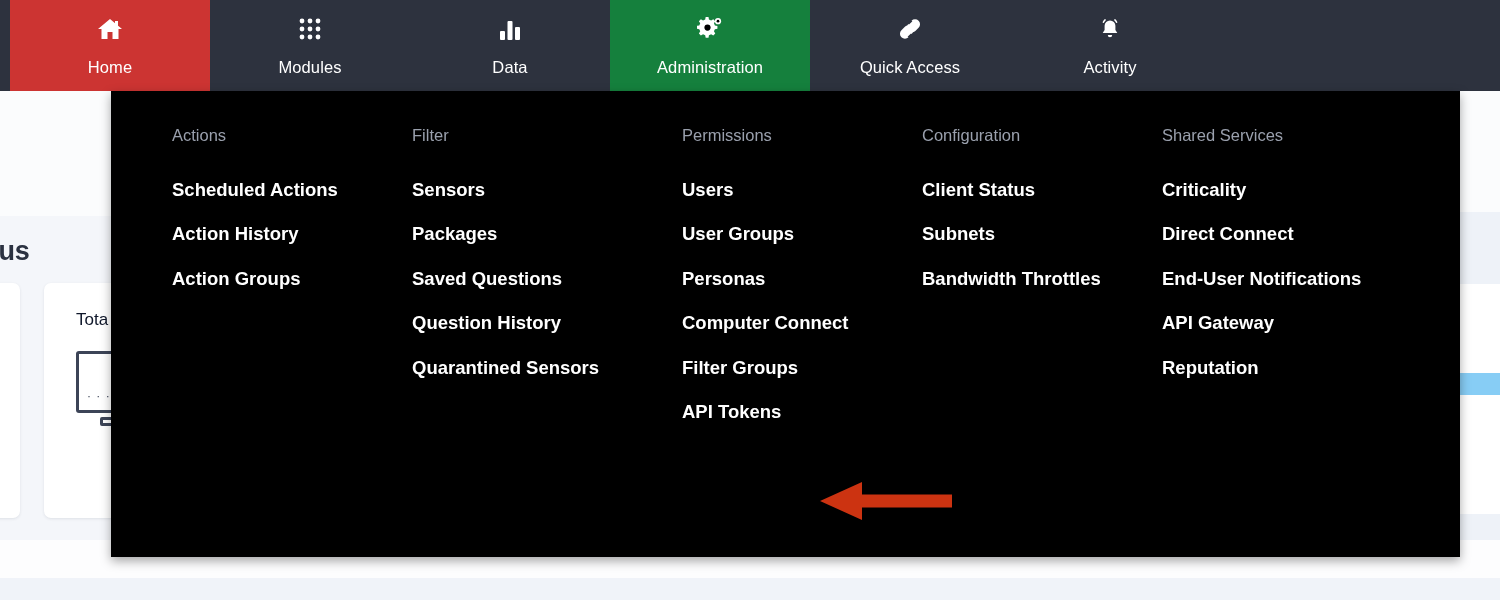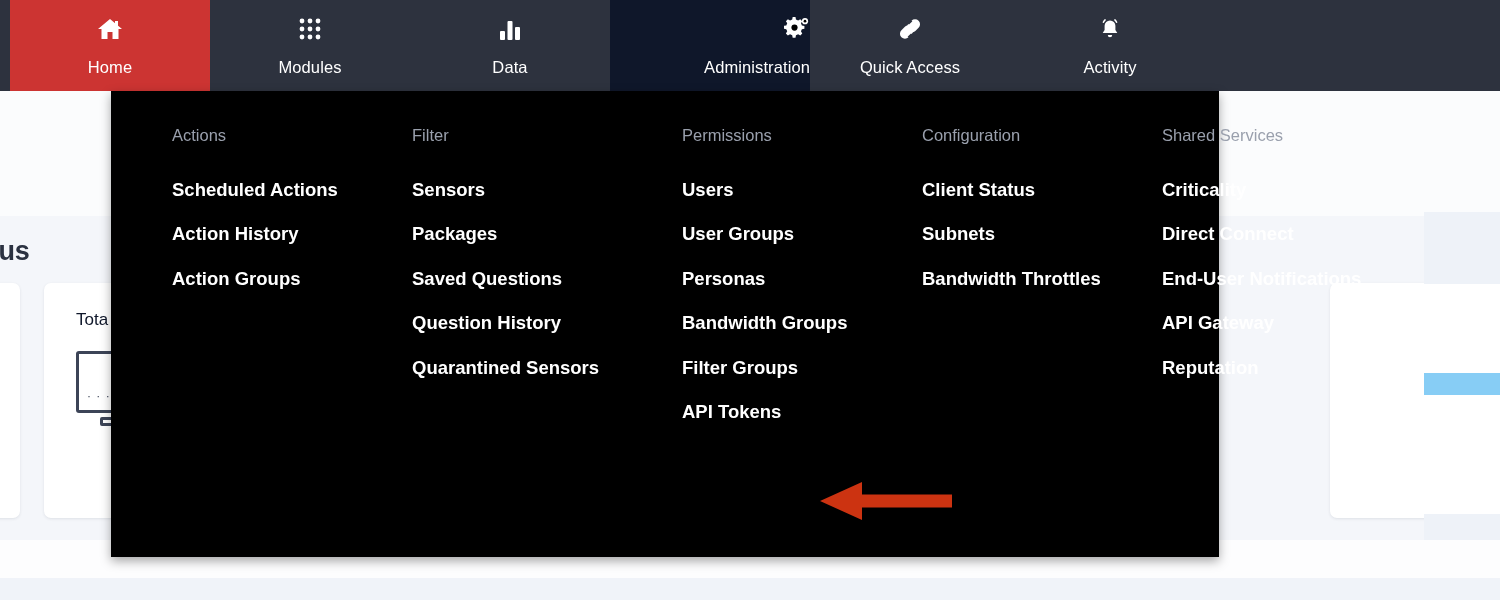--- a/index.html
+++ b/index.html
@@ -74,32 +74,32 @@
   }
   .nav-edge { width: 10px; flex: 0 0 10px; background: #2d323e; }
   .nav-tab {
     width: 200px; flex: 0 0 200px;
     display: flex; flex-direction: column;
     align-items: center; justify-content: center;
     gap: 17px; color: #ffffff; cursor: pointer;
     background: #2d323e;
   }
   .nav-tab.active-home { background: #cc3432; }
-  .nav-tab.active-admin { background: #0f172a; align-items: flex-end; }
+  .nav-tab.active-admin { background: #15803d; }
   .nav-tab .nav-icon {
     height: 26px; display: flex; align-items: center; justify-content: center;
   }
   .nav-tab .nav-icon svg { display: block; fill: #ffffff; }
   .nav-label { font-size: 16.5px; line-height: 1; letter-spacing: .1px; }
   .nav-filler { flex: 1 1 auto; background: #2d323e; }
 
   
   .megamenu {
     position: absolute; left: 111px; top: 91px;
-    width: 1108px; height: 466px;
+    width: 1349px; height: 466px;
     background: #000000;
     box-shadow: 0 4px 10px rgba(0,0,0,.35);
     z-index: 20;
   }
   .menu-cols {
     display: flex; padding: 36px 0 0 61px;
   }
   .menu-col { width: 240px; flex: 0 0 240px; }
   .menu-col.wide { width: 270px; flex: 0 0 270px; }
   .menu-col-head {
@@ -247,21 +247,21 @@
         <div><span class="menu-item">Saved Questions</span></div>
         <div><span class="menu-item">Question History</span></div>
         <div><span class="menu-item">Quarantined Sensors</span></div>
       </div>
 
       <div class="menu-col">
         <div class="menu-col-head">Permissions</div>
         <div><span class="menu-item">Users</span></div>
         <div><span class="menu-item">User Groups</span></div>
         <div><span class="menu-item">Personas</span></div>
-        <div><span class="menu-item">Bandwidth Groups</span></div>
+        <div><span class="menu-item">Computer Connect</span></div>
         <div><span class="menu-item">Filter Groups</span></div>
         <div><span class="menu-item">API Tokens</span></div>
       </div>
 
       <div class="menu-col">
         <div class="menu-col-head">Configuration</div>
         <div><span class="menu-item">Client Status</span></div>
         <div><span class="menu-item">Subnets</span></div>
         <div><span class="menu-item">Bandwidth Throttles</span></div>
       </div>

